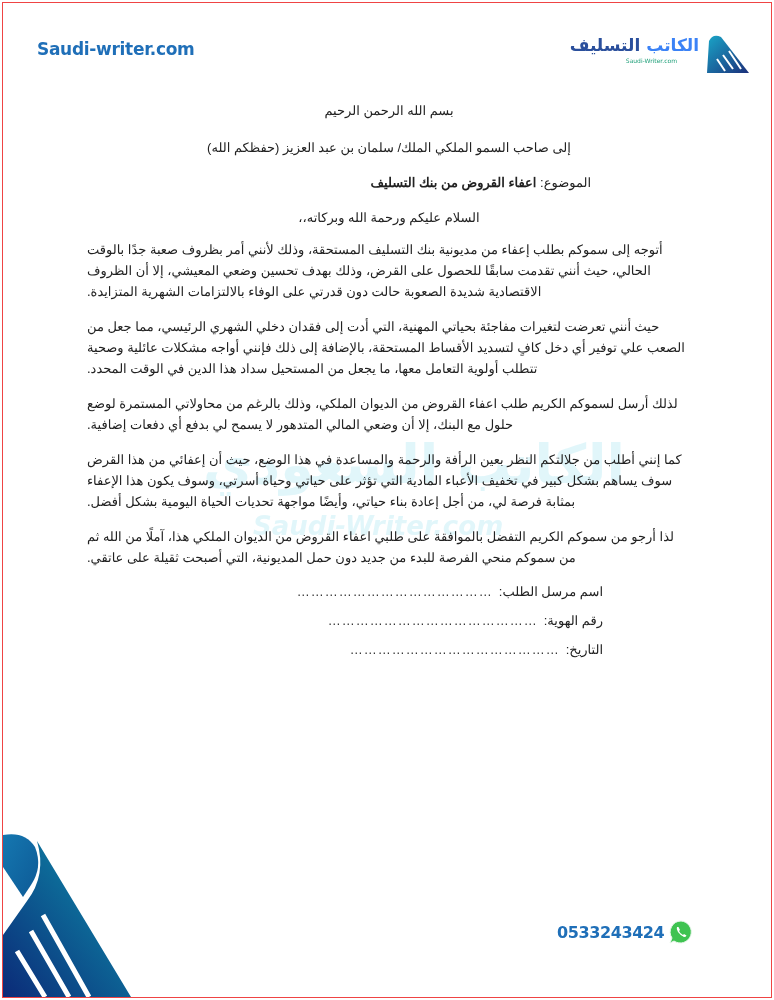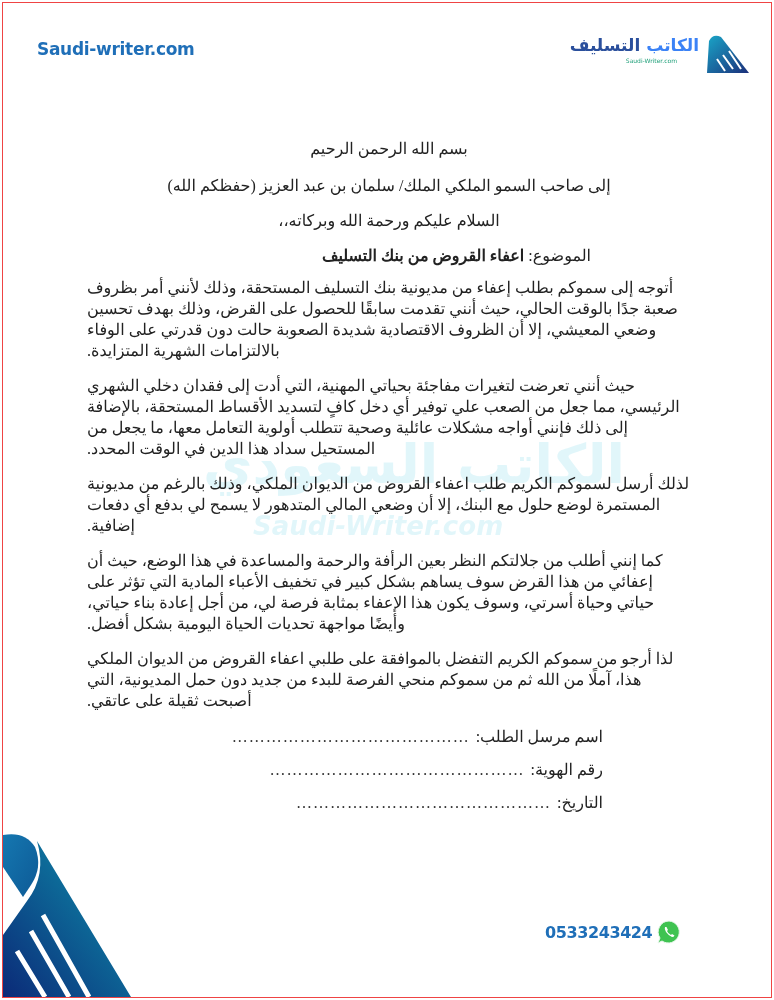--- a/index.html
+++ b/index.html
@@ -39,21 +39,21 @@
     }
     .wm-sub {
       position: absolute; left: 90px; top: 108px;
       font-size: 26px; font-style: italic; font-weight: bold; color: #11b8d8;
       font-family: "DejaVu Sans", sans-serif;
     }
 
     .letter {
       position: absolute; left: 84px; top: 96px; width: 604px;
       direction: rtl; text-align: center;
-      font-family: Liberation Serif, serif; font-size: 16px; color: #222; margin-top: 38px;
+      font-family: Liberation Sans, sans-serif; font-size: 13px; color: #222;
     }
     .letter p { margin: 0; }
     .center-line { text-align: center; line-height: 19px; }
     .l-basmala { margin-top: 2px !important; }
     .l-to { margin-top: 18px !important; }
     .l-salam { margin-top: 16px !important; }
     .l-subject { margin-top: 16px !important; padding-right: 100px; text-align: right !important; }
     .l-subject b { font-weight: bold; }
     .para { text-align: left; line-height: 21px; margin-top: 14px !important; }
     .para.first { margin-top: 12px !important; }
@@ -66,21 +66,21 @@
     .field .dots { letter-spacing: 1px; color: #333; white-space: nowrap; }
     .field.f1 { margin-top: 16px; }
 
     .corner-art { position: absolute; left: 0; bottom: 0; width: 140px; height: 170px; }
 
     .contact {
       position: absolute; left: 542px; top: 916px; display: flex; align-items: center;
     }
     .phone {
       font-family: "DejaVu Sans", sans-serif; font-weight: bold; font-size: 16px;
-      color: #1f6fb8; letter-spacing: -0.4px;
+      color: #1f6fb8; letter-spacing: -0.4px; margin-left: 12px;
     }
     .wa { width: 26px; height: 26px; margin-left: 4px; }
   </style>
 </head>
 <body>
 
 <div class="page">
 
   <div class="site-link">Saudi-writer.com</div>
 
@@ -103,29 +103,29 @@
   </div>
 
   <div class="watermark">
     <div class="wm-text">الكاتب السعودي</div>
     <div class="wm-sub">Saudi-Writer.com</div>
   </div>
 
   <div class="letter">
     <p class="center-line l-basmala">بسم الله الرحمن الرحيم</p>
     <p class="center-line l-to">إلى صاحب السمو الملكي الملك/ سلمان بن عبد العزيز (حفظكم الله)</p>
-    <p class="center-line l-salam">السلام عليكم ورحمة الله وبركاته،،</p>
     <p class="center-line l-subject">
       <span>الموضوع:</span>
       <b>اعفاء القروض من بنك التسليف</b>
     </p>
+    <p class="center-line l-salam">السلام عليكم ورحمة الله وبركاته،،</p>
 
     <p class="para first">أتوجه إلى سموكم بطلب إعفاء من مديونية بنك التسليف المستحقة، وذلك لأنني أمر بظروف صعبة جدًا بالوقت الحالي، حيث أنني تقدمت سابقًا للحصول على القرض، وذلك بهدف تحسين وضعي المعيشي، إلا أن الظروف الاقتصادية شديدة الصعوبة حالت دون قدرتي على الوفاء بالالتزامات الشهرية المتزايدة.</p>
     <p class="para">حيث أنني تعرضت لتغيرات مفاجئة بحياتي المهنية، التي أدت إلى فقدان دخلي الشهري الرئيسي، مما جعل من الصعب علي توفير أي دخل كافٍ لتسديد الأقساط المستحقة، بالإضافة إلى ذلك فإنني أواجه مشكلات عائلية وصحية تتطلب أولوية التعامل معها، ما يجعل من المستحيل سداد هذا الدين في الوقت المحدد.</p>
-    <p class="para">لذلك أرسل لسموكم الكريم طلب اعفاء القروض من الديوان الملكي، وذلك بالرغم من مديونية المستمرة لوضع حلول مع البنك، إلا أن وضعي المالي المتدهور لا يسمح لي بدفع أي دفعات إضافية.</p>
+    <p class="para">لذلك أرسل لسموكم الكريم طلب اعفاء القروض من الديوان الملكي، وذلك بالرغم من محاولاتي المستمرة لوضع حلول مع البنك، إلا أن وضعي المالي المتدهور لا يسمح لي بدفع أي دفعات إضافية.</p>
     <p class="para">كما إنني أطلب من جلالتكم النظر بعين الرأفة والرحمة والمساعدة في هذا الوضع، حيث أن إعفائي من هذا القرض سوف يساهم بشكل كبير في تخفيف الأعباء المادية التي تؤثر على حياتي وحياة أسرتي، وسوف يكون هذا الإعفاء بمثابة فرصة لي، من أجل إعادة بناء حياتي، وأيضًا مواجهة تحديات الحياة اليومية بشكل أفضل.</p>
     <p class="para">لذا أرجو من سموكم الكريم التفضل بالموافقة على طلبي اعفاء القروض من الديوان الملكي هذا، آملًا من الله ثم من سموكم منحي الفرصة للبدء من جديد دون حمل المديونية، التي أصبحت ثقيلة على عاتقي.</p>
 
 
     <div class="field f1">
       <span class="label">اسم مرسل الطلب:</span>
       <span class="dots">……………………………………</span>
     </div>
     <div class="field">
       <span class="label">رقم الهوية:</span>

